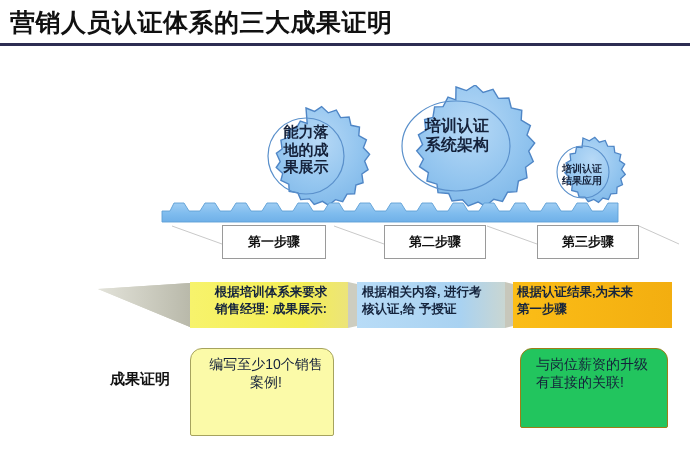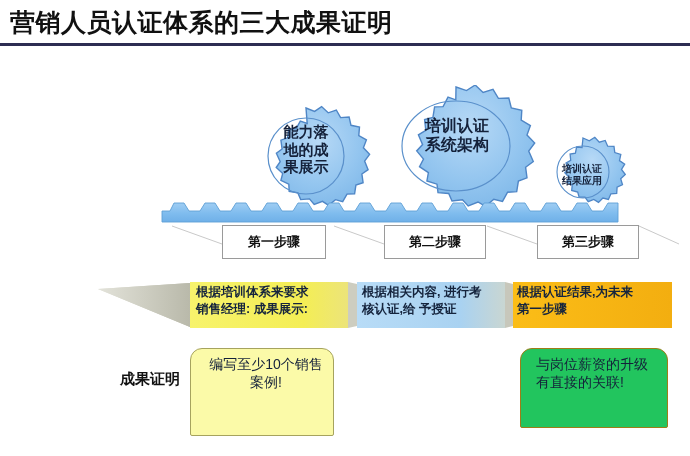--- a/index.html
+++ b/index.html
@@ -64,28 +64,28 @@
   
   .band-stage{position:absolute;left:0;top:275px;width:690px;height:60px;}
   .band-svg{position:absolute;left:0;top:0;}
   .band-text{
     position:absolute;
     font-size:12.5px;font-weight:bold;
     color:#15243d;line-height:1.35;
     white-space:pre-line;
     pointer-events:none;
   }
-  .band-text.b1{left:196px;top:9px;width:150px;}
+  .band-text.b1{left:196px;top:9px;width:150px;text-align:center;}
   .band-text.b2{left:362px;top:9px;width:142px;}
   .band-text.b3{left:517px;top:9px;width:150px;}
 
   
   .bottom-label{
     position:absolute;left:110px;top:370px;width:80px;
-    font-size:15px;font-weight:600;color:#111;text-align:center;
+    font-size:15px;font-weight:600;color:#111;
   }
   .outbox{
     position:absolute;top:348px;
     border:1px solid #84cc16;
     border-radius:12px 12px 2px 2px;
     box-sizing:border-box;
     font-size:14px;font-weight:400;color:#14213a;
     line-height:1.3;
     padding:6px 7px 0 15px;
     white-space:pre-line;

